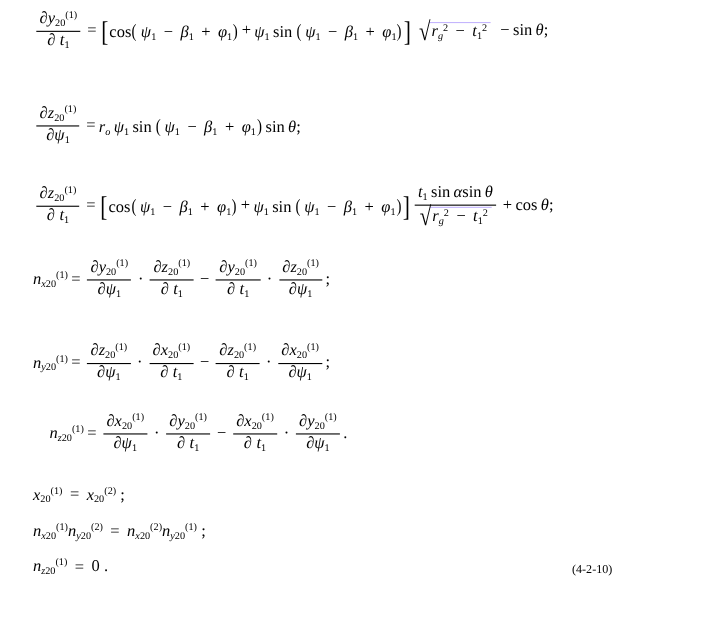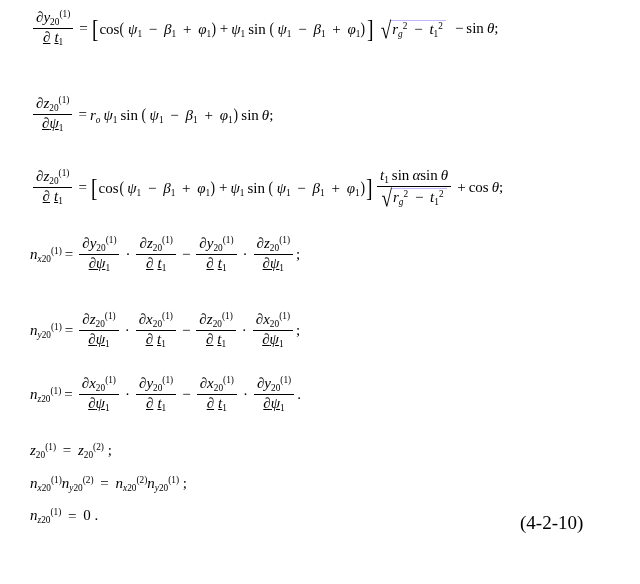--- a/index.html
+++ b/index.html
@@ -42,21 +42,20 @@
     vertical-align: middle;
     margin: 0 3px;
     line-height: 1.05;
   }
   .frac > .num {
     padding: 0 3px 1px 3px;
     border-bottom: 1px solid #000;
   }
   .frac > .den {
     padding: 1px 3px 0 3px;
-    text-decoration: underline;
   }
   
   sub, sup {
     font-size: 62%;
     font-style: italic;
   }
   sub.up, sup.up { font-style: normal; }
   sub { vertical-align: -0.28em; }
   sup { vertical-align: 0.55em; }
   .partial { font-style: italic; font-family: "Liberation Serif", serif; }
@@ -87,21 +86,21 @@
     margin-right: -1px;
   }
   .sqrt .rad {
     border-top: 1px solid #c4b5fd;
     padding: 1px 3px 0 2px;
     display: inline-block;
   }
   .eqnum {
     position: absolute;
     font-family: "Liberation Serif", serif;
-    font-size: 19px;
+    font-size: 11px;
   }
   .small-list {
     position: absolute;
     font-family: "Liberation Serif", serif;
     font-size: 15px;
     line-height: 25px;
   }
   .cdot { padding: 0 3px; }
   .op { padding: 0 3px; }
   .opn { padding: 0 2px; }
@@ -220,21 +219,21 @@
       </span>
       <span class="cdot">·</span>
       <span class="frac">
         <span class="num"><span class="partial">∂</span><span class="it">x</span><sub class="up">20</sub><sup class="up">(1)</sup></span>
         <span class="den"><span class="partial">∂</span><span class="it">ψ</span><sub class="up">1</sub></span>
       </span>
       <span>;</span>
     </span>
   </div>
 
-  <div class="eq-block" style="left:30px; top:376px;">
+  <div class="eq-block" style="left:45px; top:376px;">
     <span class="row">
       <span><span class="it">n</span><sub class="it">z</sub><sub class="up" style="font-style:normal;">20</sub><sup class="up">(1)</sup></span>
       <span class="op">=</span>
       <span class="frac">
         <span class="num"><span class="partial">∂</span><span class="it">x</span><sub class="up">20</sub><sup class="up">(1)</sup></span>
         <span class="den"><span class="partial">∂</span><span class="it">ψ</span><sub class="up">1</sub></span>
       </span>
       <span class="cdot">·</span>
       <span class="frac">
         <span class="num"><span class="partial">∂</span><span class="it">y</span><sub class="up">20</sub><sup class="up">(1)</sup></span>
@@ -249,21 +248,21 @@
       <span class="frac">
         <span class="num"><span class="partial">∂</span><span class="it">y</span><sub class="up">20</sub><sup class="up">(1)</sup></span>
         <span class="den"><span class="partial">∂</span><span class="it">ψ</span><sub class="up">1</sub></span>
       </span>
       <span>.</span>
     </span>
   </div>
 
   <div class="small-list" style="left:30px; top:435px;">
     <div>
-      <span class="it">z</span><sub class="up">20</sub><sup class="up">(1)</sup> <span class="op">=</span> <span class="it">z</span><sub class="up">20</sub><sup class="up">(2)</sup> ;
+      <span class="it">x</span><sub class="up">20</sub><sup class="up">(1)</sup> <span class="op">=</span> <span class="it">x</span><sub class="up">20</sub><sup class="up">(2)</sup> ;
     </div>
     <div>
       <span class="it">n</span><sub class="it">x</sub><sub class="up" style="font-style:normal;">20</sub><sup class="up">(1)</sup><span class="it">n</span><sub class="it">y</sub><sub class="up" style="font-style:normal;">20</sub><sup class="up">(2)</sup> <span class="op">=</span> <span class="it">n</span><sub class="it">x</sub><sub class="up" style="font-style:normal;">20</sub><sup class="up">(2)</sup><span class="it">n</span><sub class="it">y</sub><sub class="up" style="font-style:normal;">20</sub><sup class="up">(1)</sup> ;
     </div>
     <div>
       <span class="it">n</span><sub class="it">z</sub><sub class="up" style="font-style:normal;">20</sub><sup class="up">(1)</sup> <span class="op">=</span> 0 .
     </div>
   </div>
 
   <div class="eqnum" style="left:520px; top:512px;">(4-2-10)</div>

